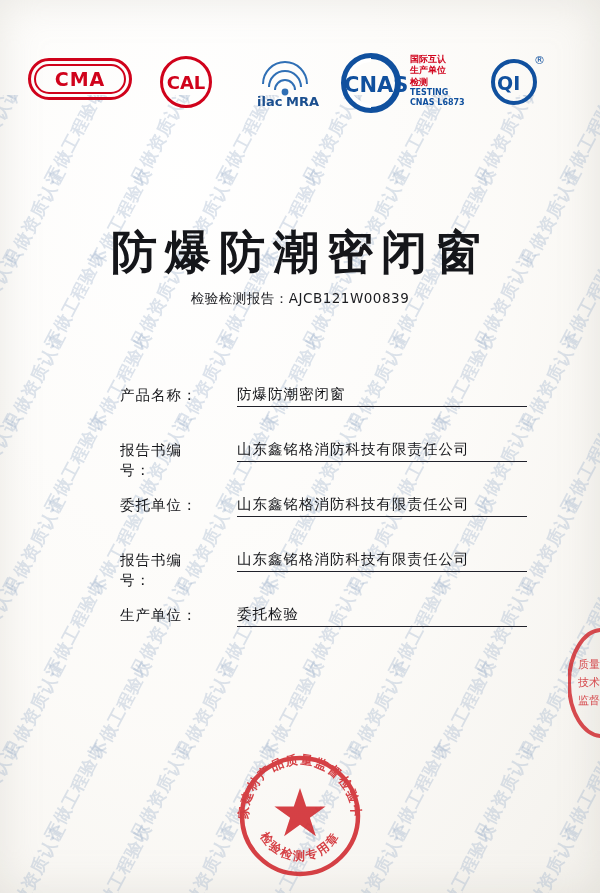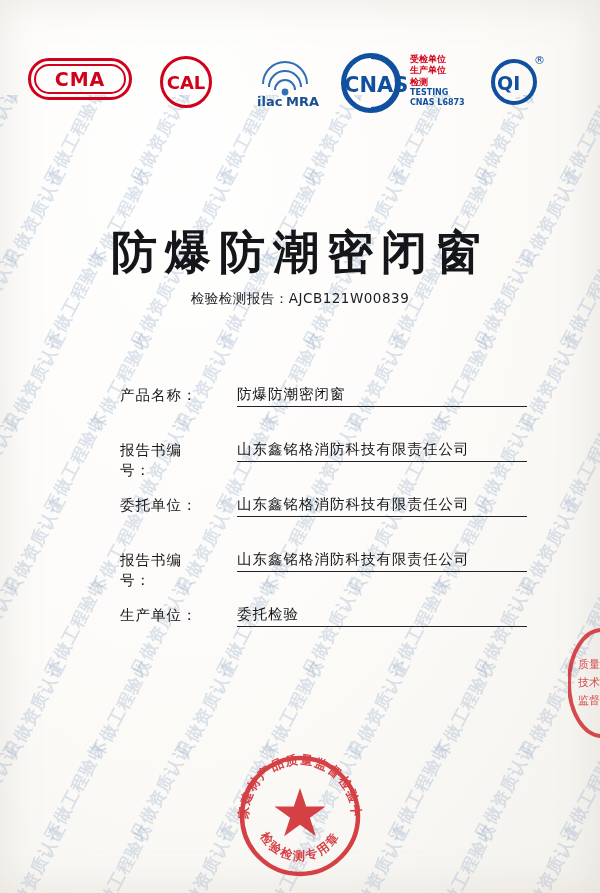--- a/index.html
+++ b/index.html
@@ -301,21 +301,21 @@
       <text x="31" y="52" font-family="DejaVu Sans, sans-serif" font-size="13" font-weight="bold" fill="#1b4f8f">MRA</text>
     </svg>
 
     <svg class="logo-cnas" viewBox="0 0 72 62">
       <circle cx="31" cy="31" r="27" fill="none" stroke="#10509e" stroke-width="6"></circle>
       <path d="M31 8 A23 23 0 0 0 31 54" fill="none" stroke="#ffffff" stroke-width="4"></path>
       <text x="4" y="40" font-family="DejaVu Sans, sans-serif" font-size="21" font-weight="bold" fill="#10509e">CNAS</text>
     </svg>
 
     <div class="cnas-text">
-      <div class="zh">受检单位</div>
+      <div class="zh">国际互认</div>
       <div class="zh">生产单位</div>
       <div class="zh">检测</div>
       <div>TESTING</div>
       <div>CNAS L6873</div>
     </div>
 
     <svg class="logo-qi" viewBox="0 0 48 48">
       <circle cx="24" cy="24" r="21" fill="none" stroke="#10509e" stroke-width="4"></circle>
       <text x="7" y="32" font-family="DejaVu Sans, sans-serif" font-size="19" font-weight="bold" fill="#10509e">QI</text>
     </svg>

